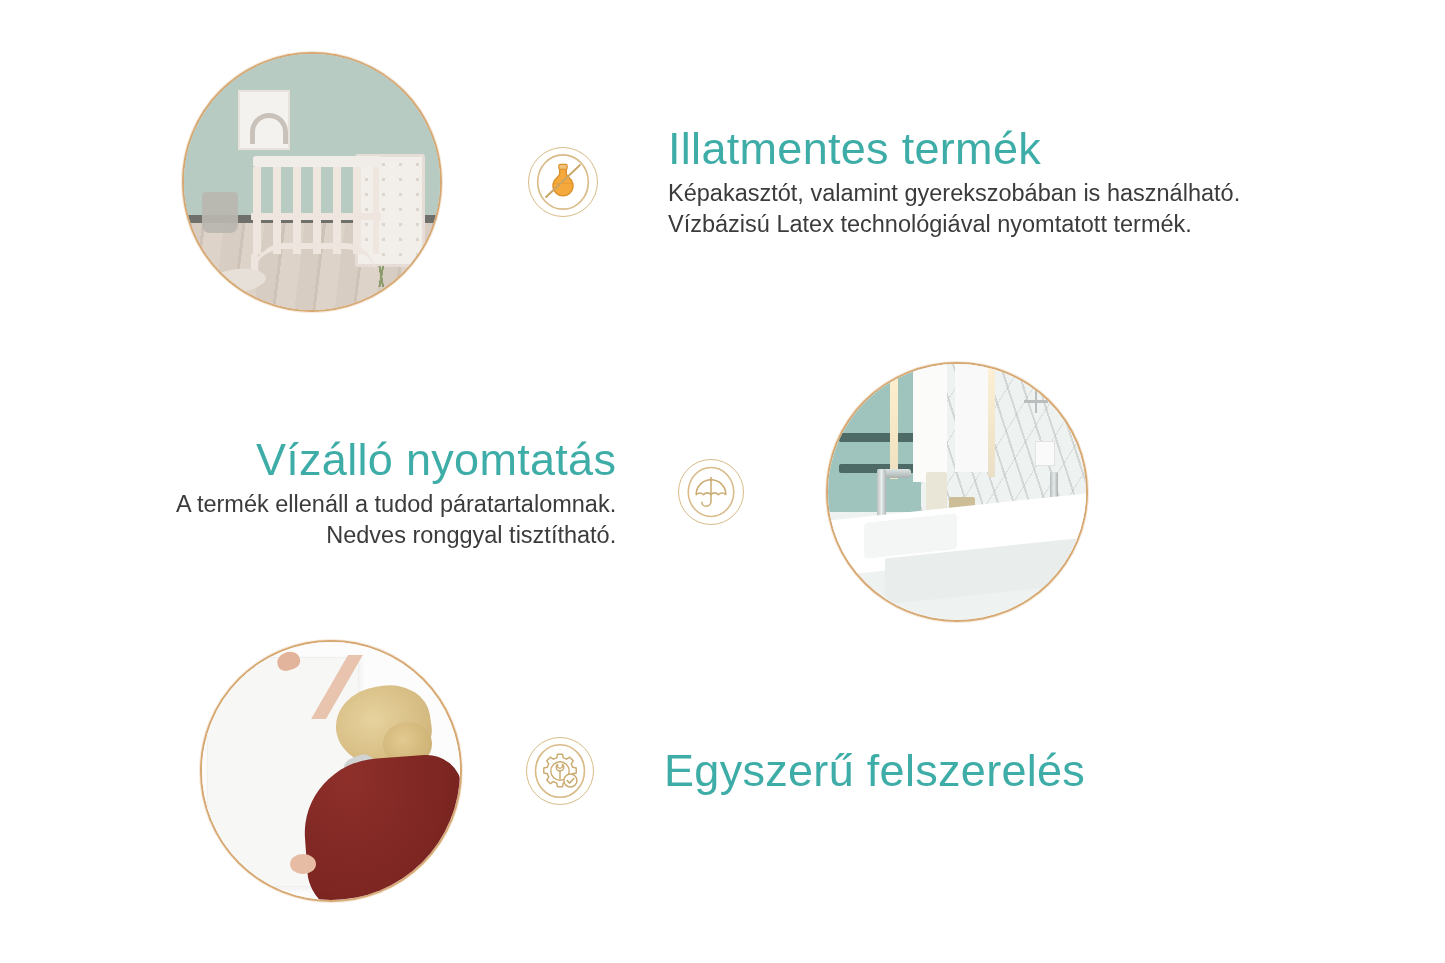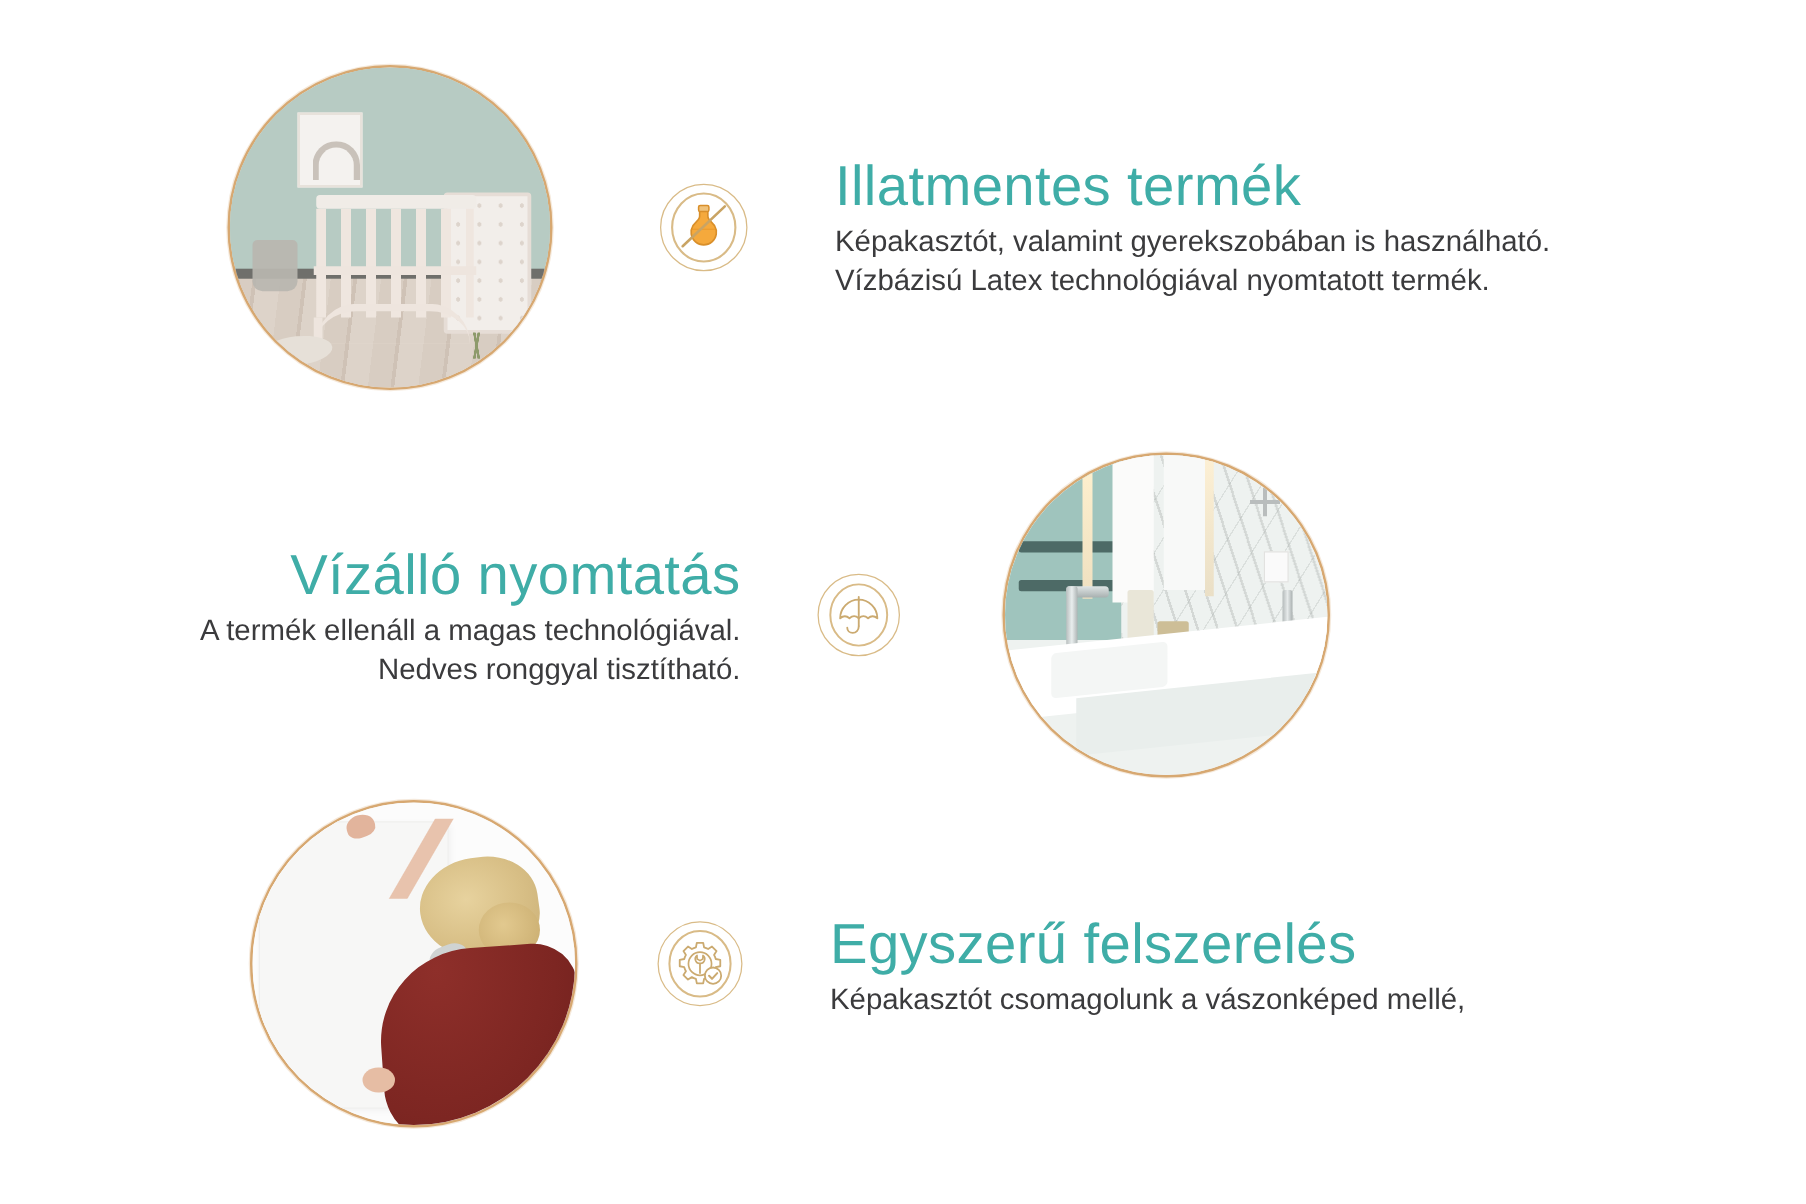--- a/index.html
+++ b/index.html
@@ -58,21 +58,21 @@
   .align-right .ftitle,.align-right .fline{text-align:right;}
   .align-left  .ftitle,.align-left  .fline{text-align:left;}
 
   
   #feature-1{left:182px;top:52px;}
   #feature-1 .photo{width:256px;height:256px;}
   #feature-1 .icon-badge{width:68px;height:68px;margin-left:38px;}
   #feature-1 .txt{margin-left:22px;margin-top:2px;}
 
   
-  #feature-2{left:160px;top:362px;}
+  #feature-2{left:176px;top:362px;}
   #feature-2 .txt{margin-right:14px;margin-top:4px;}
   #feature-2 .icon-badge{width:64px;height:64px;margin-right:34px;}
   #feature-2 .photo{width:258px;height:256px;}
 
   
   #feature-3{left:200px;top:640px;}
   #feature-3 .photo{width:258px;height:258px;}
   #feature-3 .icon-badge{width:66px;height:66px;margin-left:16px;}
   #feature-3 .txt{margin-left:22px;margin-top:5px;}
 
@@ -183,21 +183,21 @@
       <div class="ftitle">Illatmentes termék</div>
       <div class="fline">Képakasztót, valamint gyerekszobában is használható.</div>
       <div class="fline">Vízbázisú Latex technológiával nyomtatott termék.</div>
     </div>
   </div>
 
   <div class="feature align-right" id="feature-2">
 
     <div class="txt">
       <div class="ftitle">Vízálló nyomtatás</div>
-      <div class="fline">A termék ellenáll a magas technológiával.</div>
+      <div class="fline">A termék ellenáll a tudod páratartalomnak.</div>
       <div class="fline">Nedves ronggyal tisztítható.</div>
     </div>
 
     <div class="icon-badge">
       <svg viewBox="0 0 64 64" width="56" height="56" aria-hidden="true">
         <ellipse cx="32" cy="32" rx="26" ry="28" fill="none" stroke="#d9bb87" stroke-width="1.8"></ellipse>
         <path d="M15 35c0-9.4 7.6-17 17-17s17 7.6 17 17c-3-2.6-5.7-2.6-8.5 0-2.8-2.6-5.7-2.6-8.5 0-2.8-2.6-5.7-2.6-8.5 0-2.8-2.6-5.5-2.6-8.5 0z" fill="none" stroke="#cbaa70" stroke-width="1.7" stroke-linejoin="round"></path>
         <path d="M32 18v24.5" stroke="#cbaa70" stroke-width="1.7"></path>
         <path d="M32 42.5c0 3.4-2.5 5.8-5.5 5.8s-5-2.2-5-4.7" fill="none" stroke="#cbaa70" stroke-width="1.7" stroke-linecap="round"></path>
         <path d="M32 15.5v3" stroke="#cbaa70" stroke-width="1.7" stroke-linecap="round"></path>
@@ -250,17 +250,16 @@
         <circle cx="32" cy="32" r="10.2" fill="none" stroke="#cbaa70" stroke-width="1.5"></circle>
         <path d="M29.4 24.6a4 4 0 0 0 2.6 7.2 4 4 0 0 0 2.6-7.2l-.1 3.2-2.5 1.4-2.5-1.4z" fill="none" stroke="#cbaa70" stroke-width="1.4" stroke-linejoin="round"></path>
         <path d="M32 31.8v8.4" stroke="#cbaa70" stroke-width="1.6" stroke-linecap="round"></path>
         <circle cx="43.5" cy="42.5" r="7.2" fill="#fff" stroke="#cbaa70" stroke-width="1.6"></circle>
         <path d="M40 42.6l2.6 2.7 4.6-5" fill="none" stroke="#cbaa70" stroke-width="1.8" stroke-linecap="round" stroke-linejoin="round"></path>
       </svg>
     </div>
 
     <div class="txt">
       <div class="ftitle">Egyszerű felszerelés</div>
-      <div class="fline">Képakasztót csomagolunk a vászonképed mellé,</div>
     </div>
   </div>
 
 </div>
 
 </body></html>

